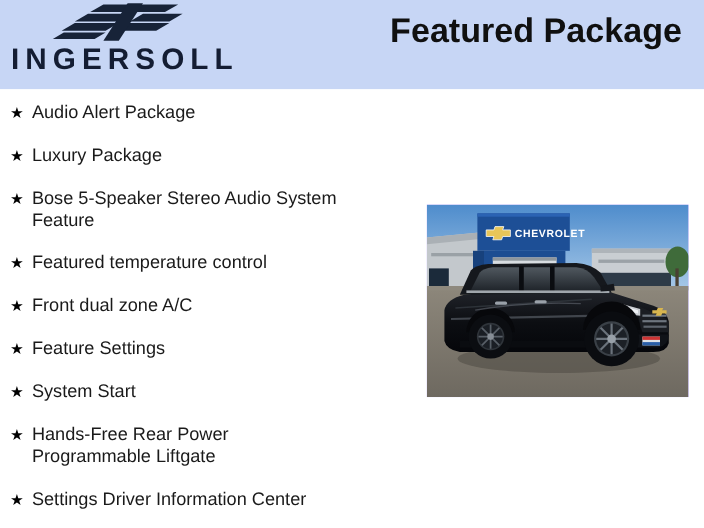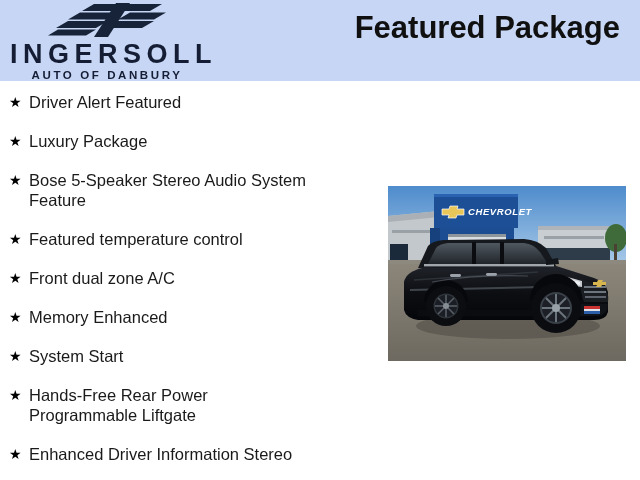--- a/index.html
+++ b/index.html
@@ -28,21 +28,20 @@
     background: #c7d6f5;
     overflow: hidden;
   }
 
   .brand-block {
     position: absolute;
     left: 5px;
     top: 2px;
     width: 200px;
     height: 78px;
-    text-align: center;
   }
 
   .brand-emblem {
     width: 150px;
     height: 36px;
     margin: 0 auto;
     display: block;
   }
 
   .brand-name {
@@ -114,21 +113,20 @@
 
   
   .vehicle-photo {
     position: absolute;
     left: 388px;
     top: 186px;
     width: 238px;
     height: 175px;
     overflow: hidden;
     background: #c4b5fd;
-    font-style: italic;
   }
 
   .photo-svg { display: block; width: 238px; height: 175px; }
 </style>
 </head>
 <body>
 
 <div class="header">
 
   <div class="brand-block">
@@ -146,31 +144,30 @@
 
         <polygon points="86,19 124,19 112,26 74,26"></polygon>
 
         <polygon points="28,27.5 66,27.5 56,33.5 18,33.5"></polygon>
 
         <polygon points="86,1 100,1 78,35 64,35"></polygon>
       </g>
     </svg>
 
     <div class="brand-name">INGERSOLL</div>
-    <div class="brand-sub">AUTO OF DANBURY</div>
   </div>
 
   <div class="page-title">Featured Package</div>
 </div>
 
 <ul class="feature-list">
 
   <li class="feature-item">
     <span class="star-bullet">★</span>
-    <span class="feature-text">Driver Alert Featured</span>
+    <span class="feature-text">Audio Alert Package</span>
   </li>
 
   <li class="feature-item">
     <span class="star-bullet">★</span>
     <span class="feature-text">Luxury Package</span>
   </li>
 
   <li class="feature-item">
     <span class="star-bullet">★</span>
     <span class="feature-text">Bose 5-Speaker Stereo Audio System
@@ -182,37 +179,37 @@
     <span class="feature-text">Featured temperature control</span>
   </li>
 
   <li class="feature-item">
     <span class="star-bullet">★</span>
     <span class="feature-text">Front dual zone A/C</span>
   </li>
 
   <li class="feature-item">
     <span class="star-bullet">★</span>
-    <span class="feature-text">Memory Enhanced</span>
+    <span class="feature-text">Feature Settings</span>
   </li>
 
   <li class="feature-item">
     <span class="star-bullet">★</span>
     <span class="feature-text">System Start</span>
   </li>
 
   <li class="feature-item">
     <span class="star-bullet">★</span>
     <span class="feature-text">Hands-Free Rear Power
 Programmable Liftgate</span>
   </li>
 
   <li class="feature-item">
     <span class="star-bullet">★</span>
-    <span class="feature-text">Enhanced Driver Information Stereo</span>
+    <span class="feature-text">Settings Driver Information Center</span>
   </li>
 </ul>
 
 <div class="vehicle-photo">
   <svg class="photo-svg" viewBox="0 0 238 175">
     <defs>
       <linearGradient id="sky" x1="0" y1="0" x2="0" y2="1">
         <stop offset="0%" stop-color="#4e8ccc"></stop>
         <stop offset="100%" stop-color="#a8c9e8"></stop>
       </linearGradient>

